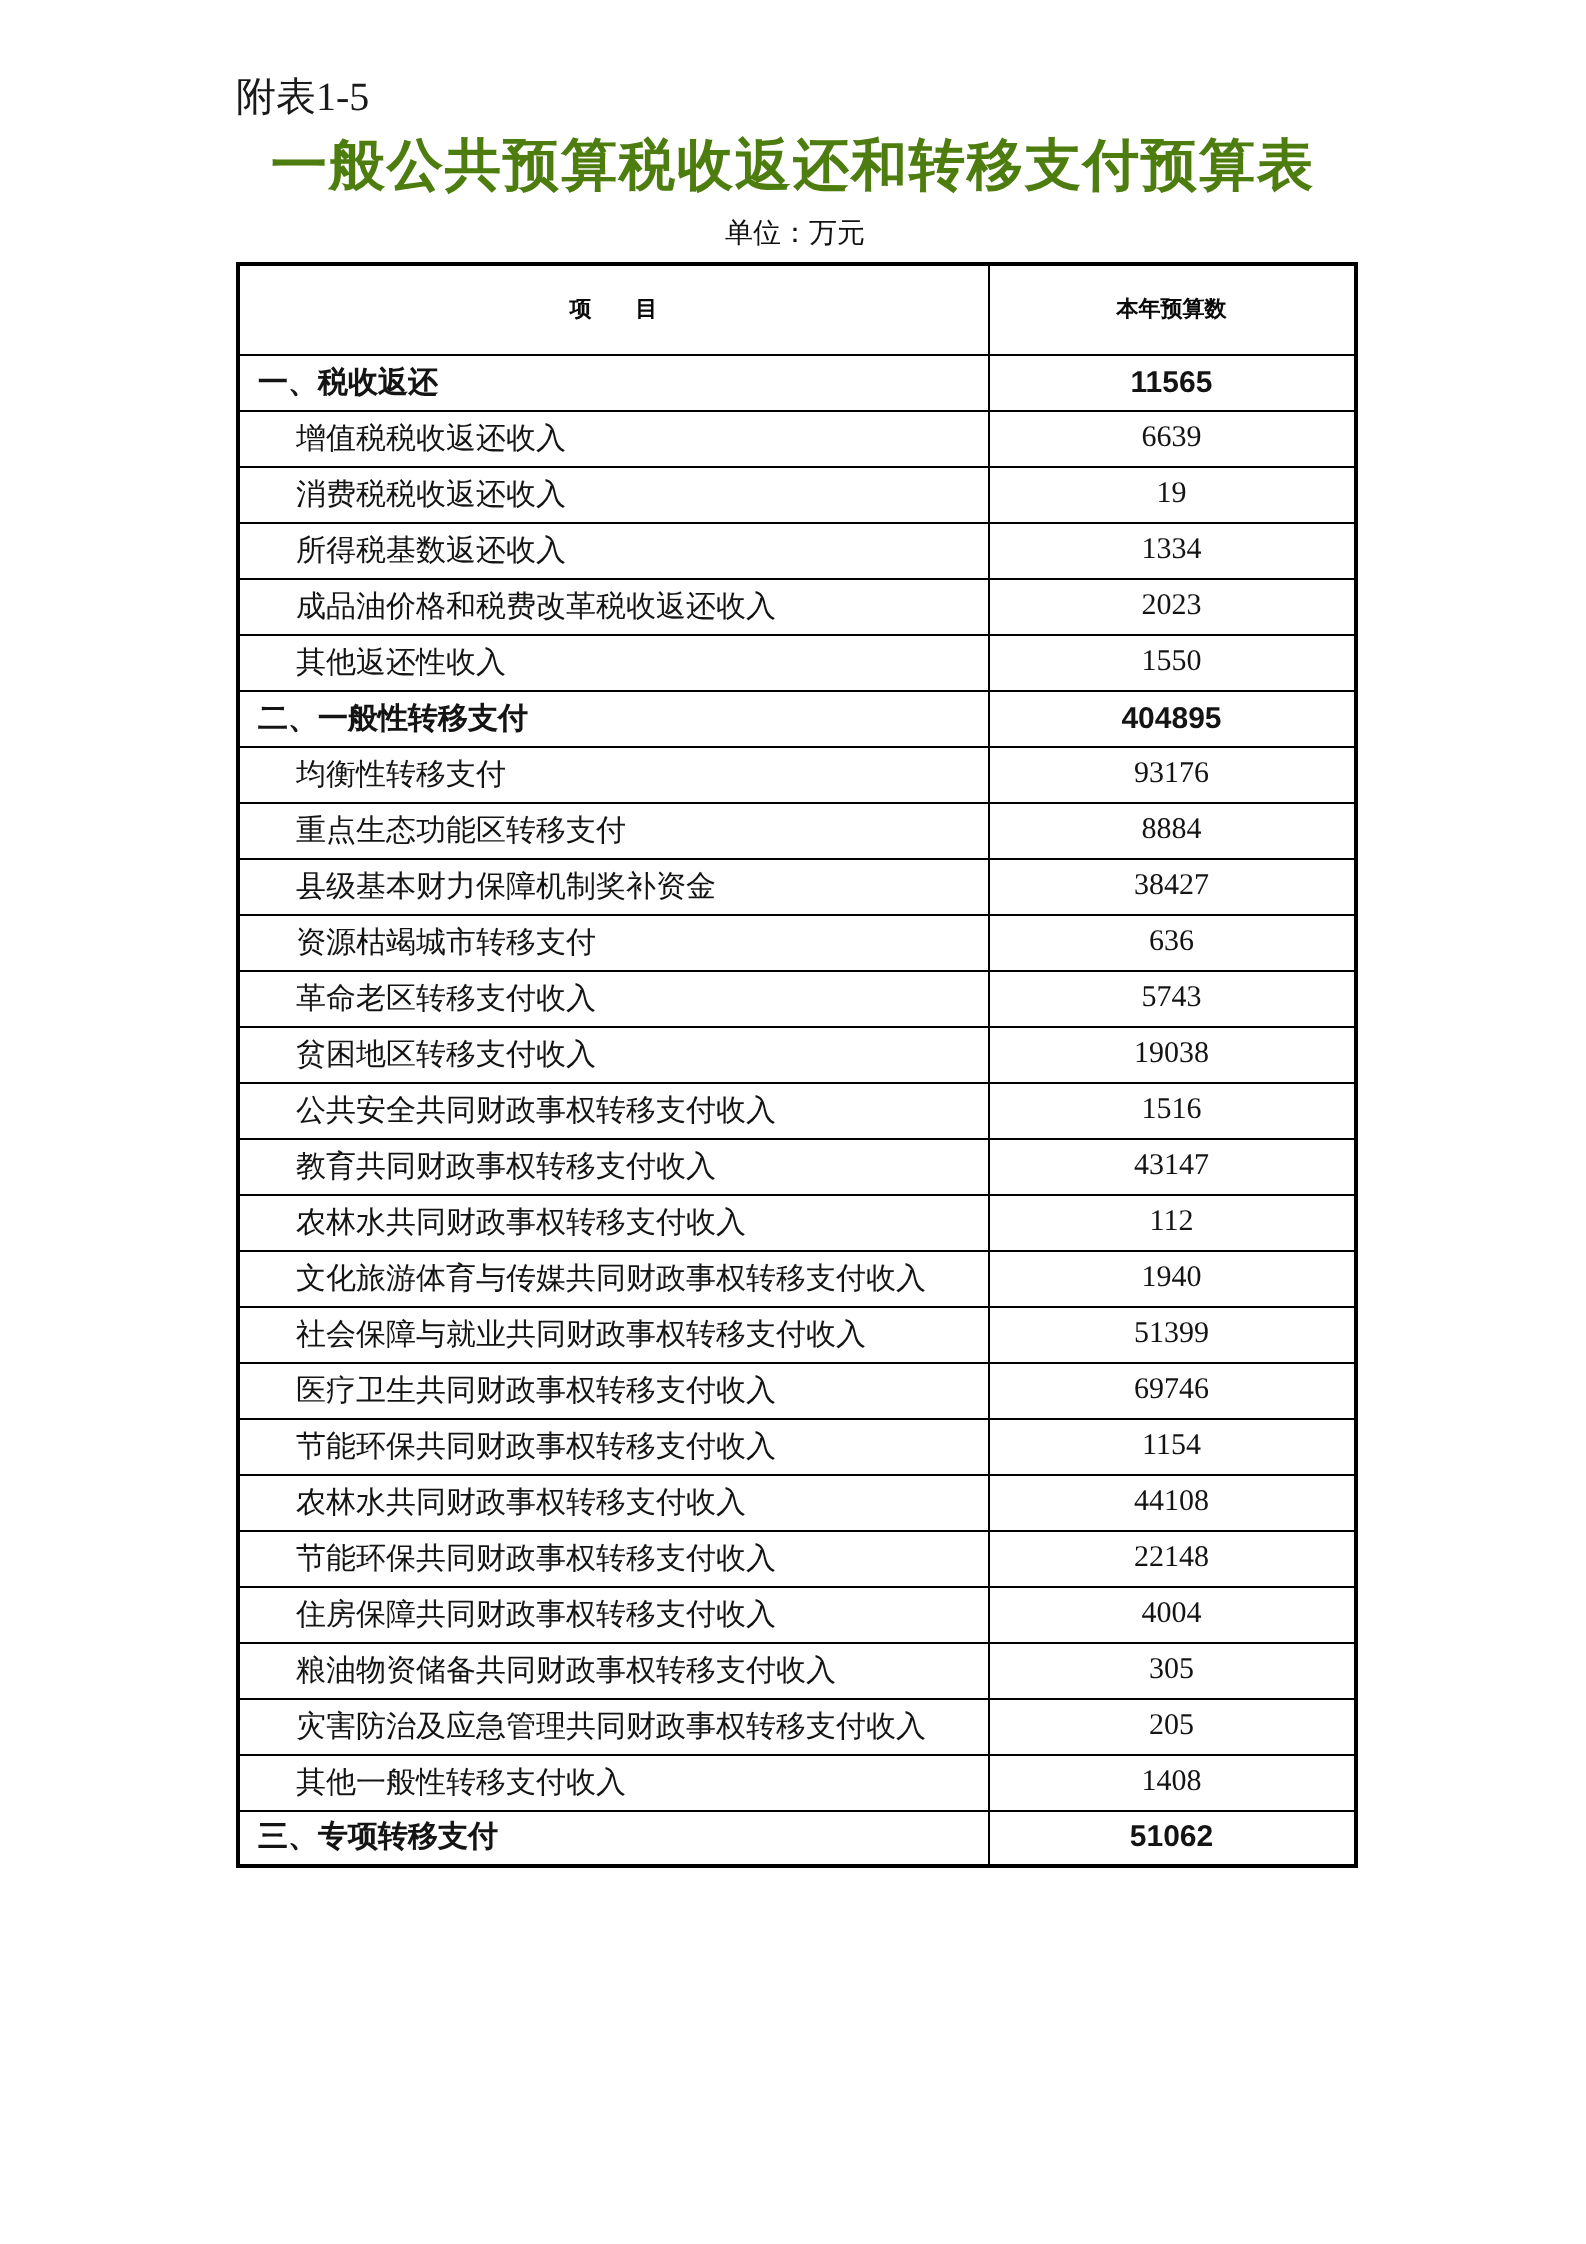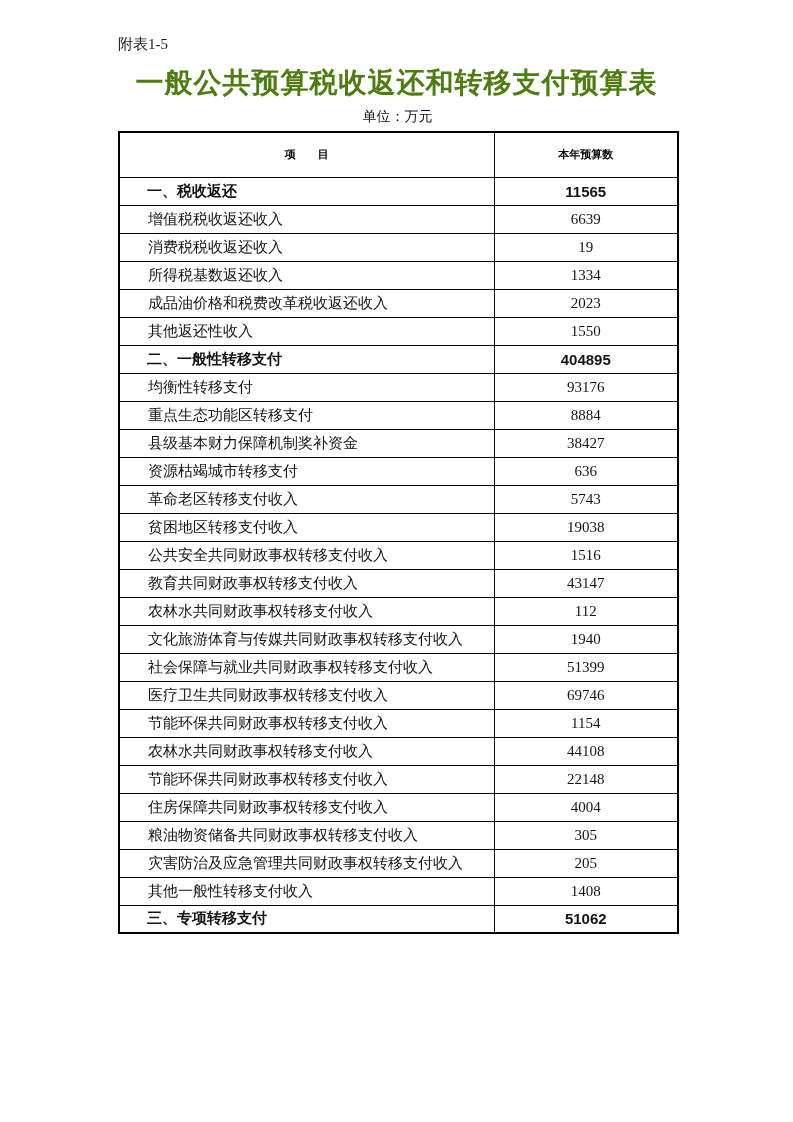--- a/index.html
+++ b/index.html
@@ -10,21 +10,21 @@
     height: 1122px;
     background: #ffffff;
     color: #000000;
     font-family: "Liberation Serif", serif;
     overflow: hidden;
   }
   .doc-label {
     position: absolute;
     left: 118px;
     top: 35px;
-    font-size: 15px;
+    font-size: 20px;
     font-family: "Liberation Serif", serif;
     color: #1a1a1a;
   }
   .page-title {
     position: absolute;
     left: 0;
     top: 64px;
     width: 100%;
     text-align: center;
     font-size: 28px;
@@ -75,21 +75,21 @@
   td.label-cell {
     text-align: left;
     padding-left: 28px;
     font-family: "Liberation Serif", serif;
   }
   td.value-cell {
     text-align: center;
     font-family: "Liberation Serif", serif;
   }
   tr.section td.label-cell {
-    padding-left: 27px;
+    padding-left: 9px;
     font-weight: bold;
     font-family: Liberation Mono, monospace;
   }
   tr.section td.value-cell {
     font-weight: bold;
     font-family: "Liberation Sans", sans-serif;
   }
   tr.total td.label-cell {
     padding-left: 0;
     text-align: center;

